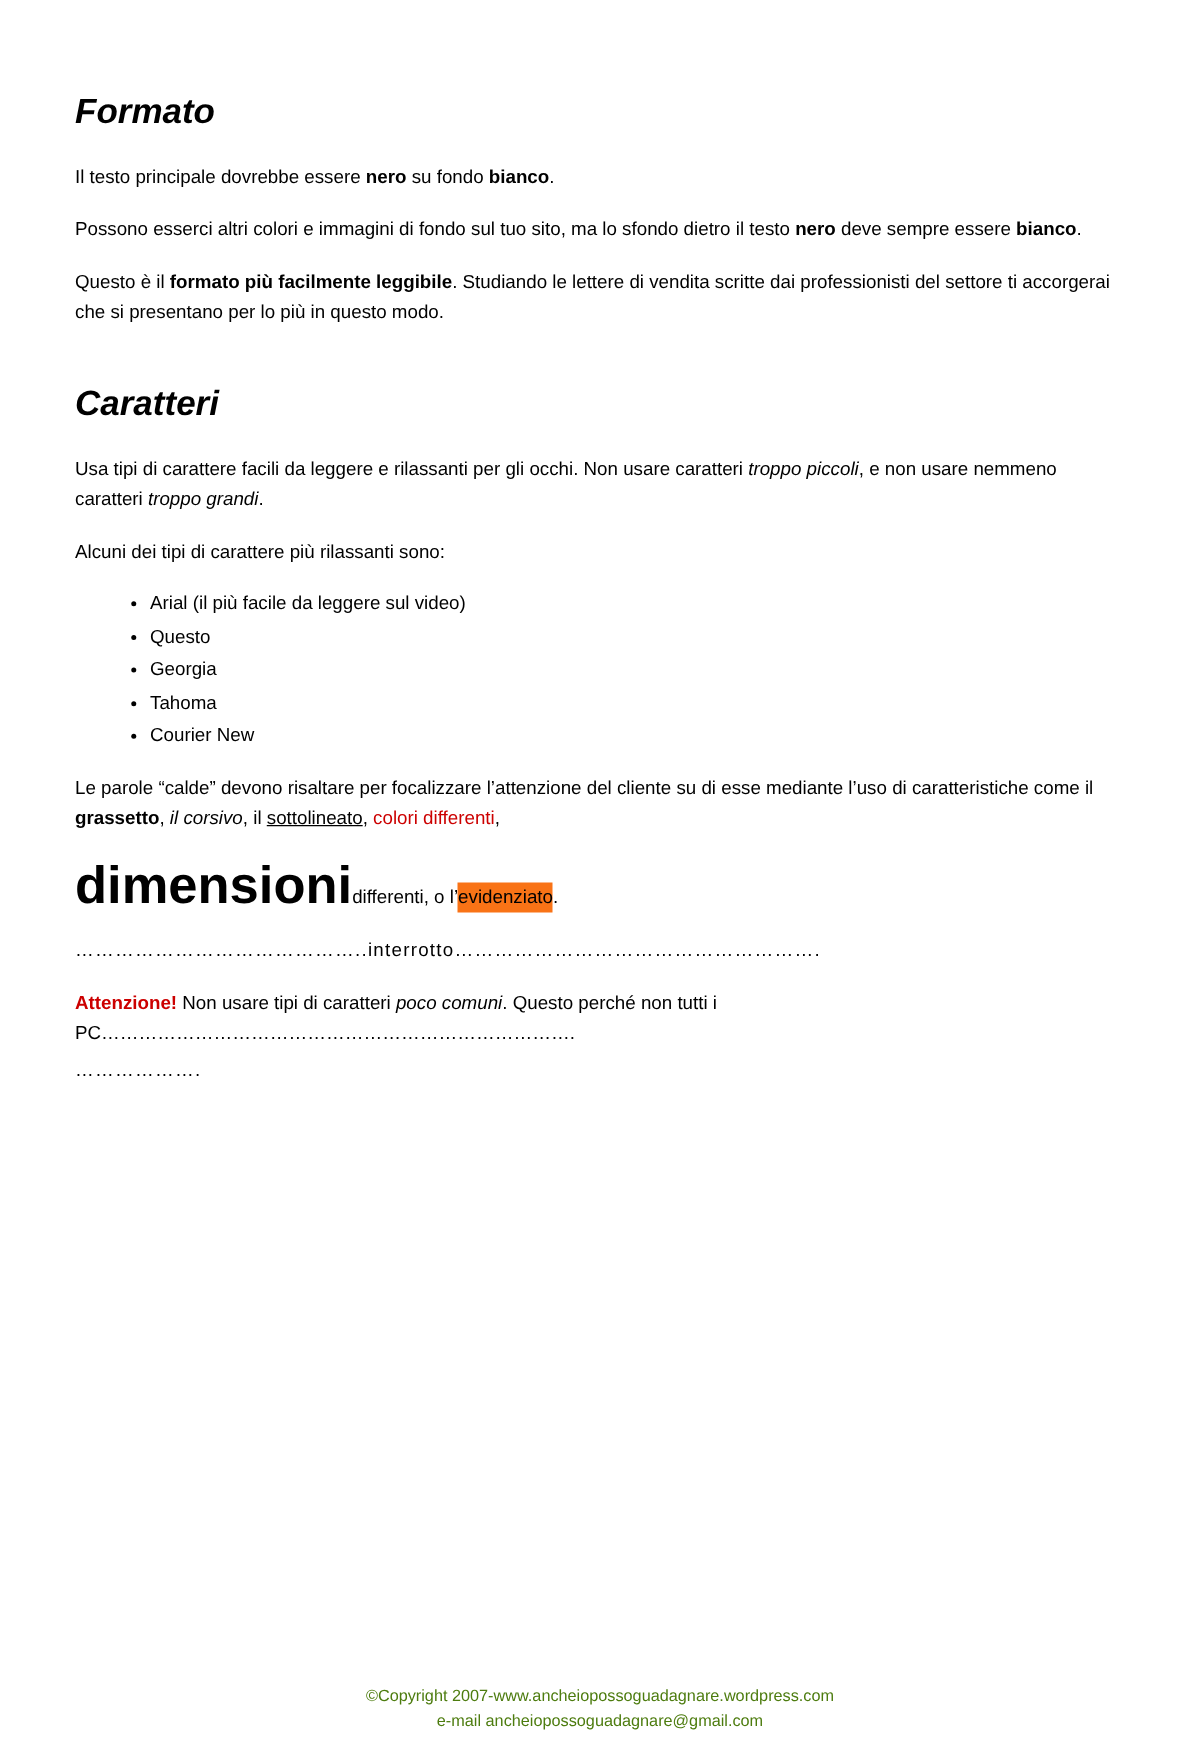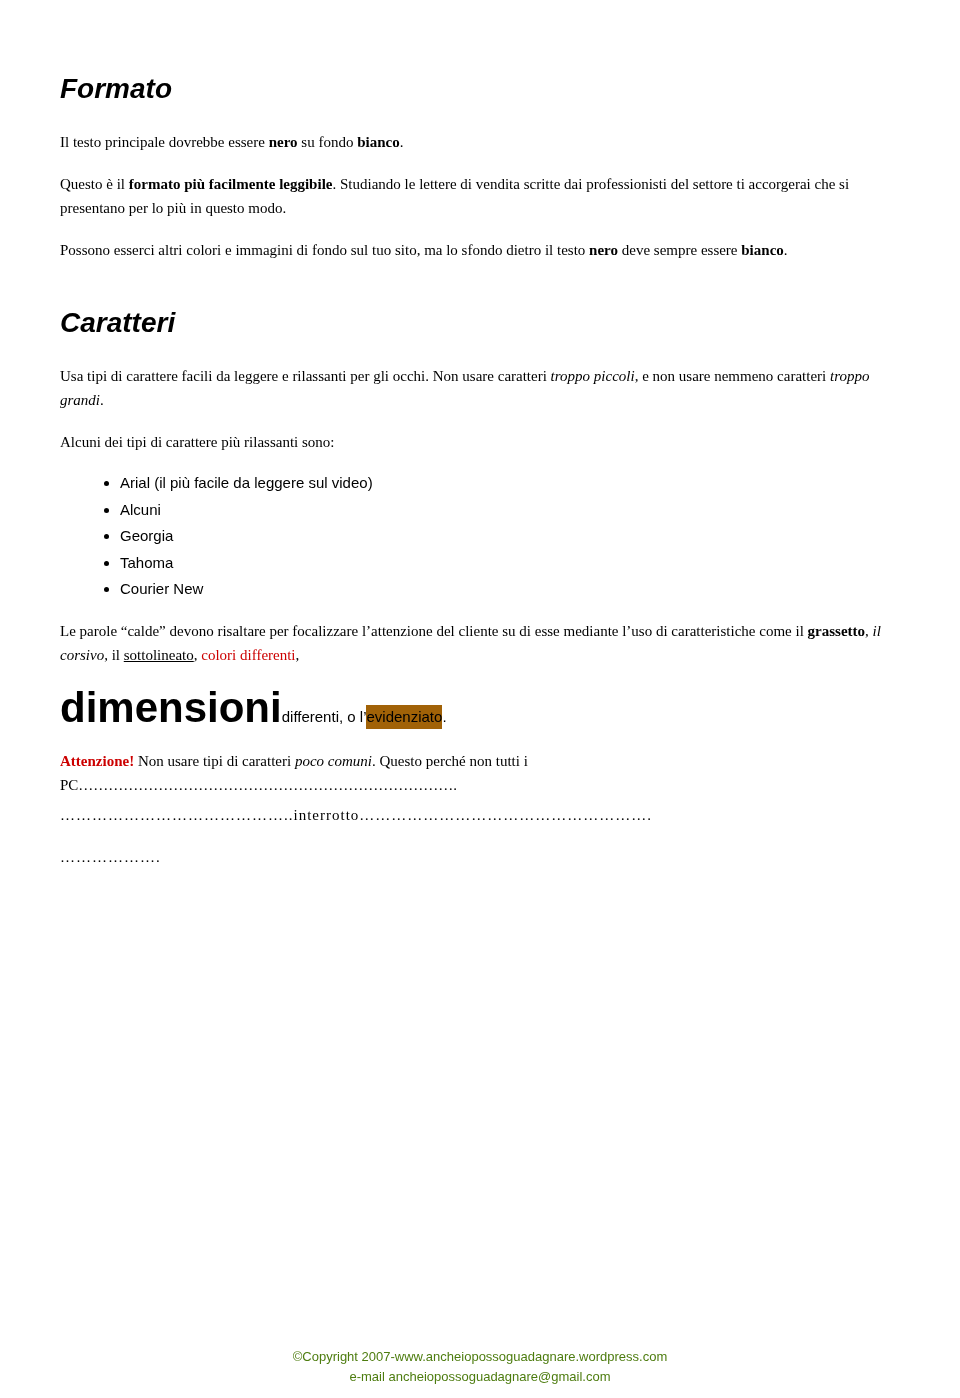--- a/index.html
+++ b/index.html
@@ -31,40 +31,39 @@
       font-style: italic;
       font-weight: bold;
       margin-bottom: 20px;
       margin-top: 10px;
     }
 
     .paragraph {
       margin-bottom: 18px;
       font-size: 15px;
       line-height: 1.6;
-      font-family: Liberation Serif, serif;
     }
 
     .section-gap {
       margin-top: 40px;
     }
 
     ul.char-list {
       list-style: disc;
       margin-left: 60px;
       margin-bottom: 18px;
     }
 
     ul.char-list li {
       margin-bottom: 4px;
       font-size: 15px;
     }
 
     .highlight-yellow {
-      background-color: #a16207;
+      background-color: #f97316;
     }
 
     .color-red {
       color: #cc0000;
     }
 
     .underline {
       text-decoration: underline;
     }
 
@@ -111,60 +110,60 @@
 
 <div class="page">
 
   <h1 class="section-title">Formato</h1>
 
   <p class="paragraph">
     <span>Il testo principale dovrebbe essere </span><strong>nero</strong><span> su fondo </span><strong>bianco</strong><span>.</span>
   </p>
 
   <p class="paragraph">
-    <span>Questo è il </span><strong>formato più facilmente leggibile</strong><span>. Studiando le lettere di vendita scritte dai professionisti del settore ti accorgerai che si presentano per lo più in questo modo.</span>
+    <span>Possono esserci altri colori e immagini di fondo sul tuo sito, ma lo sfondo dietro il testo </span><strong>nero</strong><span> deve sempre essere </span><strong>bianco</strong><span>.</span>
   </p>
 
   <p class="paragraph">
-    <span>Possono esserci altri colori e immagini di fondo sul tuo sito, ma lo sfondo dietro il testo </span><strong>nero</strong><span> deve sempre essere </span><strong>bianco</strong><span>.</span>
+    <span>Questo è il </span><strong>formato più facilmente leggibile</strong><span>. Studiando le lettere di vendita scritte dai professionisti del settore ti accorgerai che si presentano per lo più in questo modo.</span>
   </p>
 
   <div class="section-gap">
     <h2 class="section-title">Caratteri</h2>
 
     <p class="paragraph">
       <span>Usa tipi di carattere facili da leggere e rilassanti per gli occhi. Non usare caratteri </span><em>troppo piccoli</em><span>, e non usare nemmeno caratteri </span><em>troppo grandi</em><span>.</span>
     </p>
 
     <p class="paragraph">Alcuni dei tipi di carattere più rilassanti sono:</p>
 
     <ul class="char-list">
       <li>Arial (il più facile da leggere sul video)</li>
-      <li>Alcuni</li>
+      <li>Questo</li>
       <li>Georgia</li>
       <li>Tahoma</li>
       <li>Courier New</li>
     </ul>
 
     <p class="paragraph">
       <span>Le parole “calde” devono risaltare per focalizzare l’attenzione del cliente su di esse mediante l’uso di caratteristiche come il </span><strong>grassetto</strong><span>, </span><em>il corsivo</em><span>, il </span><span class="underline">sottolineato</span><span>, </span><span class="color-red">colori differenti</span><span>,</span>
     </p>
 
     <div class="mixed-size-line">
       <span class="big-dim">dimensioni</span>
         <span class="normal-after-big"> differenti, o l’</span>
         <span class="normal-after-big highlight-yellow">evidenziato</span>
         <span class="normal-after-big">.</span>
     </div>
 
+    <p class="paragraph dots-line">……………………………………..interrotto……………………………………………….</p>
+
     <p class="paragraph attenzione-line">
       <strong class="color-red">Attenzione!</strong><span> Non usare tipi di caratteri </span><em>poco comuni</em><span>. Questo perché non tutti i PC………………………………………………………………….</span>
     </p>
-
-    <p class="paragraph dots-line">……………………………………..interrotto……………………………………………….</p>
     <p class="paragraph dots-line">……………….</p>
   </div>
 
   <div class="footer">
     <div>©Copyright 2007-www.ancheiopossoguadagnare.wordpress.com</div>
     <div>e-mail ancheiopossoguadagnare@gmail.com</div>
   </div>
 
 </div>
 

